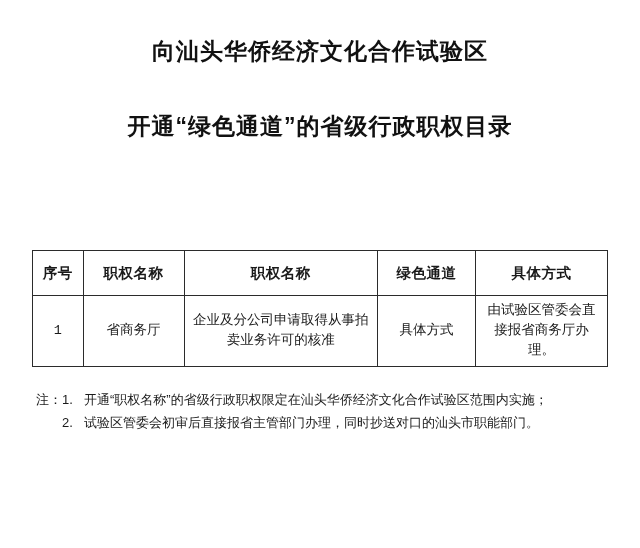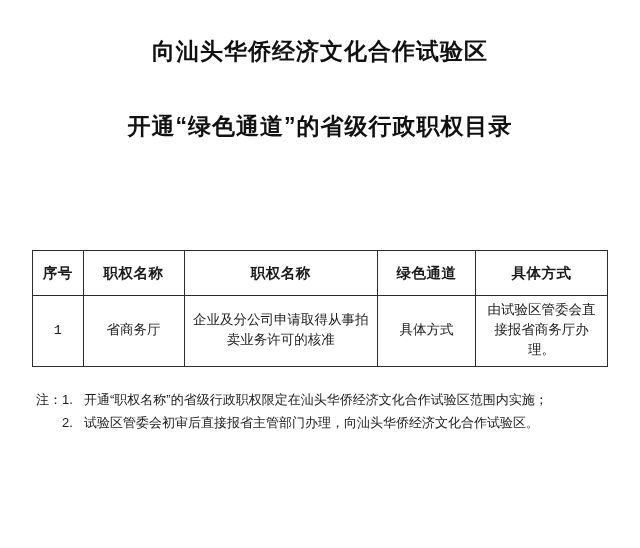--- a/index.html
+++ b/index.html
@@ -146,19 +146,19 @@
   <div class="notes">
     <div class="note-row">
       <div class="note-label">注：</div>
       <div class="note-items">
         <div class="note-item">
           <div class="note-num">1.</div>
           <div class="note-text">开通“职权名称”的省级行政职权限定在汕头华侨经济文化合作试验区范围内实施；</div>
         </div>
         <div class="note-item">
           <div class="note-num">2.</div>
-          <div class="note-text">试验区管委会初审后直接报省主管部门办理，向汕头华侨经济文化合作试验区。</div>
+          <div class="note-text">试验区管委会初审后直接报省主管部门办理，同时抄送对口的汕头市职能部门。</div>
         </div>
       </div>
     </div>
   </div>
 
 </div>
 
 </body></html>

